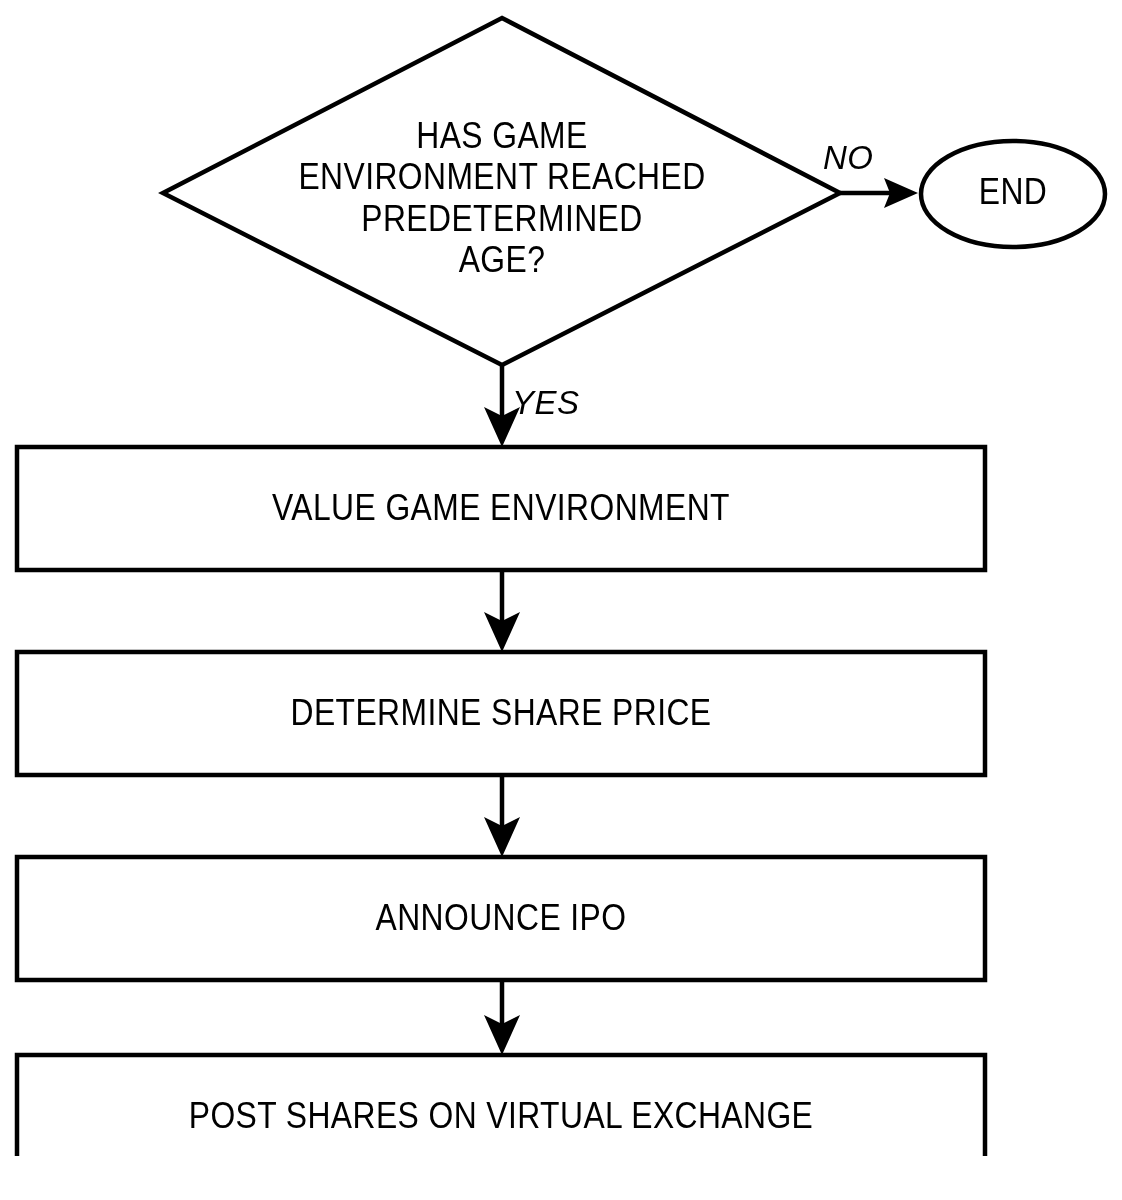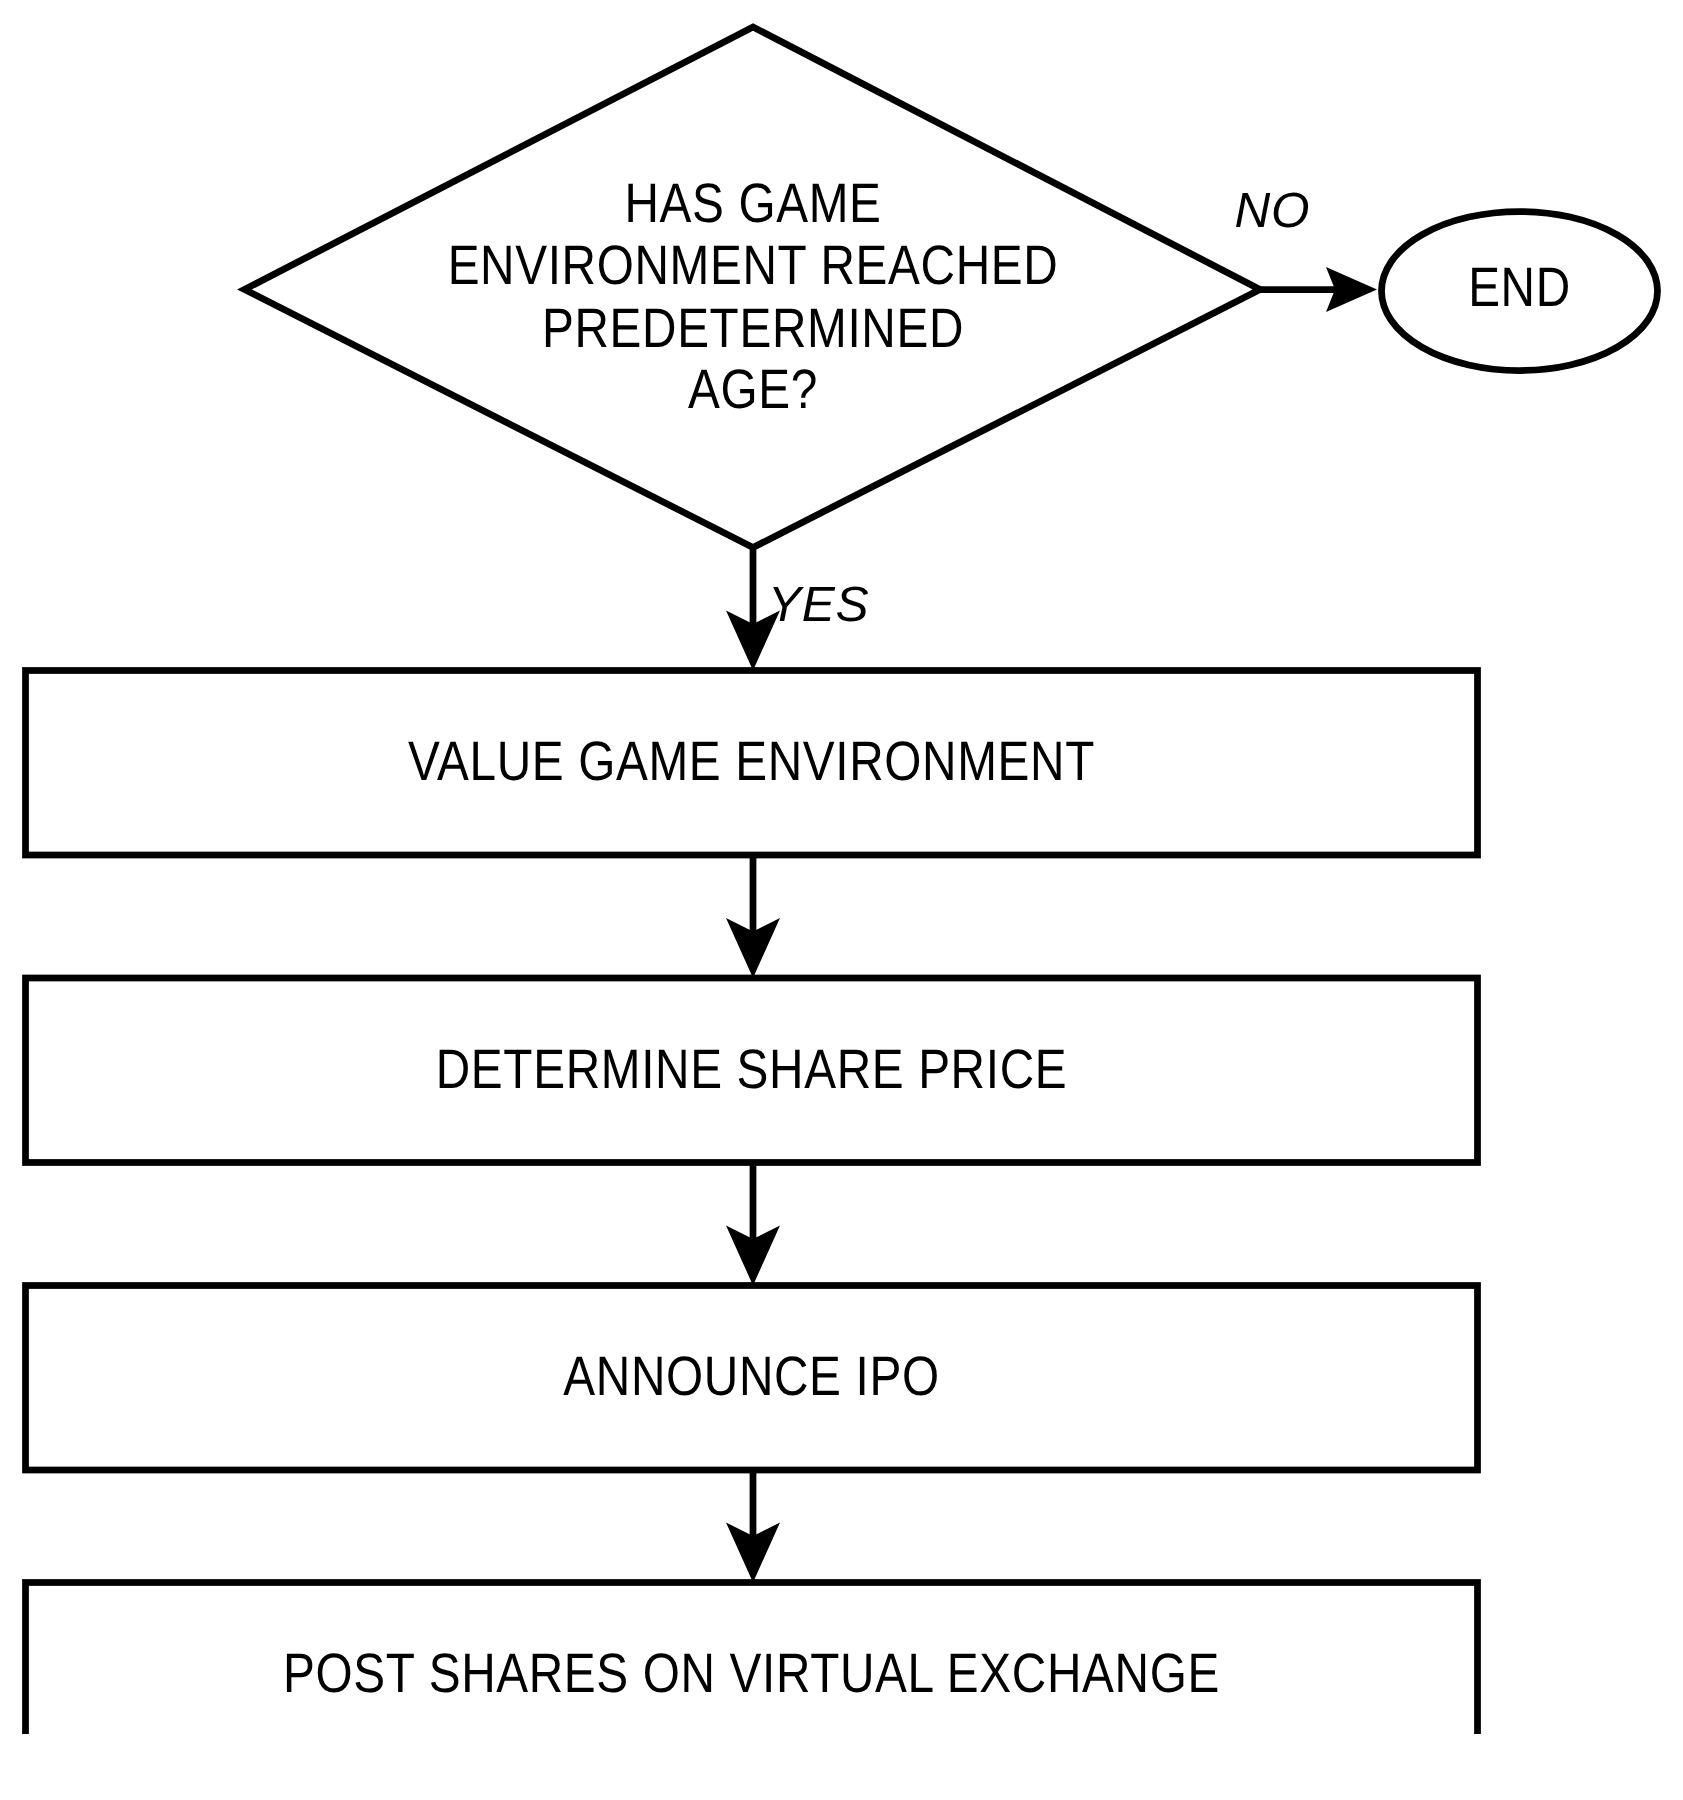--- a/index.html
+++ b/index.html
@@ -110,21 +110,21 @@
 
     <rect class="shape-stroke" x="17" y="1055" width="968" height="123"></rect>
 
   </svg>
 
   <div class="node-text" id="decision-text" style="left:182px; top:115px; width:640px;">HAS GAME
 ENVIRONMENT REACHED
 PREDETERMINED
 AGE?</div>
 
-  <div class="edge-label" id="no-label" style="left:823px; top:121px;">NO</div>
+  <div class="edge-label" id="no-label" style="left:823px; top:139px;">NO</div>
 
   <div class="node-text" id="end-label" style="left:921px; top:173px; width:184px;">END</div>
 
   <div class="edge-label" id="yes-label" style="left:512px; top:384px;">YES</div>
 
   <div class="node-text box-label" style="left:17px; top:489px; width:968px;">VALUE GAME ENVIRONMENT</div>
 
   <div class="node-text box-label" style="left:17px; top:694px; width:968px;">DETERMINE SHARE PRICE</div>
 
   <div class="node-text box-label" style="left:17px; top:899px; width:968px;">ANNOUNCE IPO</div>

